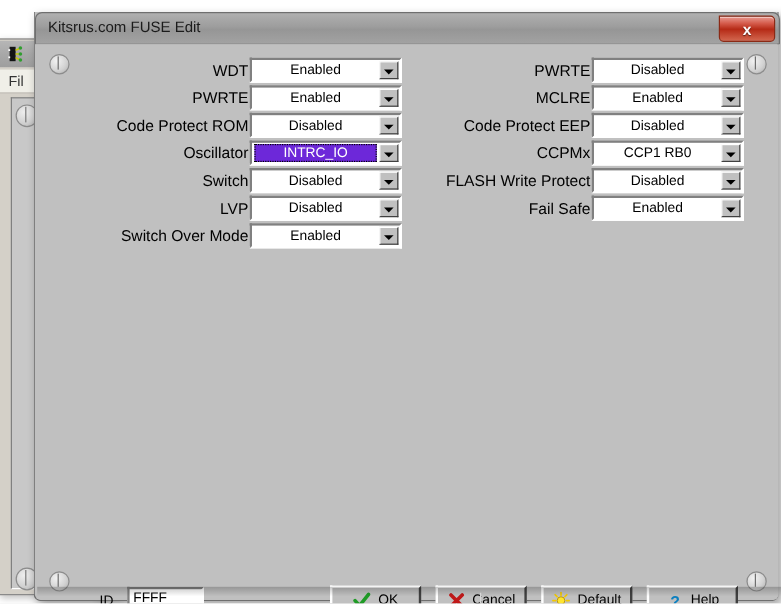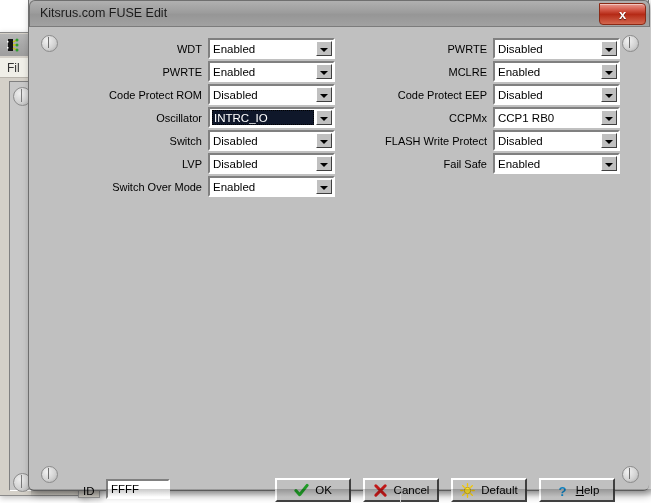--- a/index.html
+++ b/index.html
@@ -79,21 +79,21 @@
     left: 78px; top: 30px;
     width: 20px; height: 466px;
     background: #d4d0c8;
     border: 1px solid #9a9a9a;
     box-shadow: 2px 2px 6px rgba(0,0,0,0.22);
   }
 
   
   #dialog {
     position: absolute;
-    left: 28px; top: 0px;
+    left: 28px; top: 10px;
     width: 621px; height: 491px;
     background: #c0c0c0;
     border: 1px solid #6f6f6f;
     border-top: none;
     border-radius: 0 0 6px 6px;
     box-shadow: 3px 4px 8px rgba(0,0,0,0.35);
     box-sizing: border-box;
   }
   #dialog-titlebar {
     position: absolute; left: 0; top: 0;
@@ -160,39 +160,40 @@
 
   .form-row {
     position: relative;
     height: 23px;
     margin-bottom: 0;
     display: flex;
     align-items: center;
     justify-content: flex-end;
   }
   .row-label {
-    font-size: 11px;
+    font-size: 13px;
     color: #000;
     text-align: right;
     white-space: nowrap;
-    padding-right: 6px;
+    padding-right: 1px;
     line-height: 14px;
   }
 
   
   .combo {
     position: relative;
     width: 127px;
     height: 21px;
     background: #ffffff;
     border: 2px solid;
     border-color: #808080 #ffffff #ffffff #808080;
     box-sizing: border-box;
     cursor: default;
     flex: 0 0 auto;
+    text-align: center;
   }
   .combo .combo-text {
     position: absolute;
     left: 3px; top: 2px;
     right: 20px;
     font-size: 11.5px;
     color: #000;
     line-height: 14px;
     white-space: nowrap;
     overflow: hidden;
@@ -214,21 +215,21 @@
     width: 0; height: 0;
     border-left: 4px solid transparent;
     border-right: 4px solid transparent;
     border-top: 4px solid #000000;
   }
 
   
   .combo.focused .combo-text {
     left: 2px; top: 1px;
     right: 19px; bottom: 1px;
-    background: #0f172a;
+    background: #6d28d9;
     color: #ffffff;
     padding: 1px 2px;
     outline: 1px dotted #000;
     outline-offset: -1px;
     box-sizing: border-box;
     line-height: 15px;
   }
 
   
   #bottom-bar {

